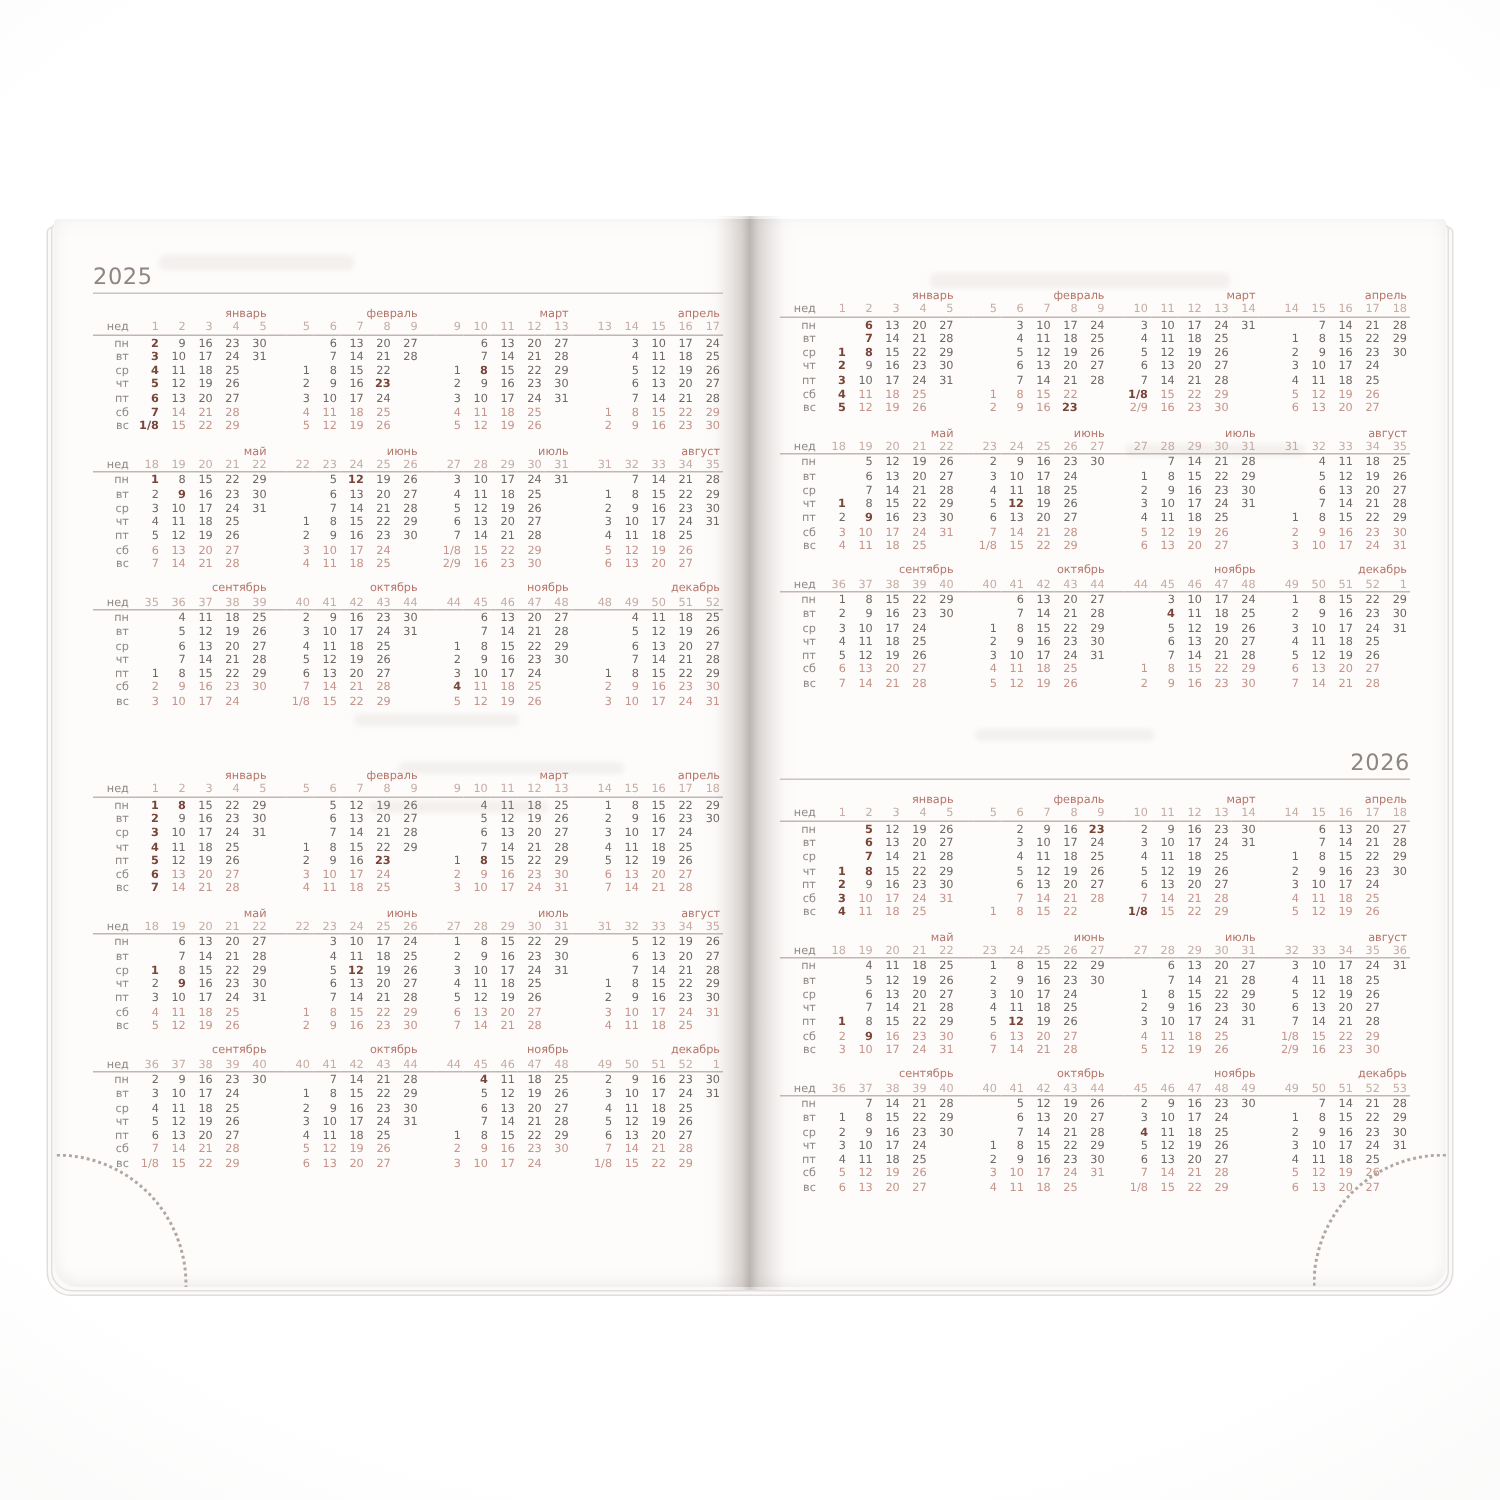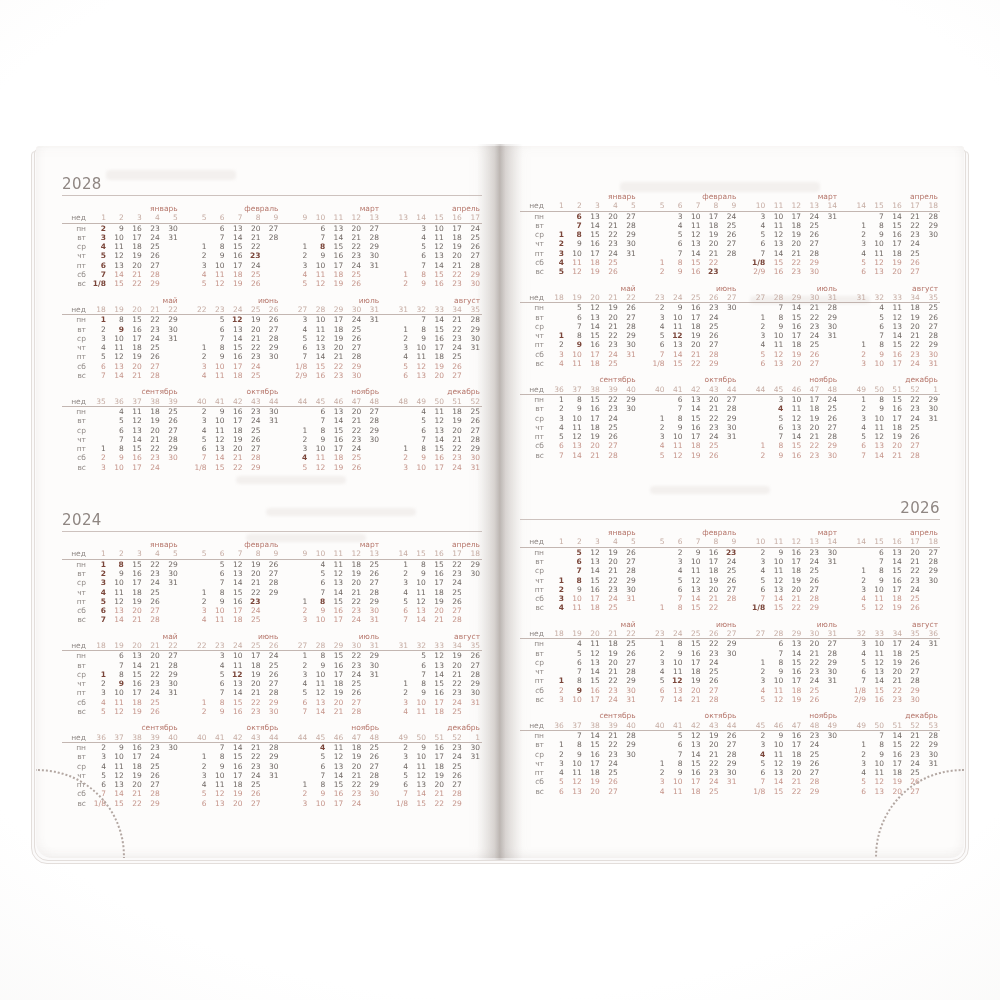--- a/index.html
+++ b/index.html
@@ -60,21 +60,21 @@
 
     <div class="page page-left">
       <div class="page-inner">
         <div class="ghost" style="left:70px;top:24px;width:130px;height:10px;"></div>
         <div class="ghost" style="left:200px;top:330px;width:110px;height:8px;"></div>
         <div class="ghost" style="left:230px;top:362px;width:150px;height:8px;"></div>
         <div class="ghost" style="left:210px;top:388px;width:120px;height:8px;"></div>
 
         <div class="ysec">
           <div class="yhead">
-            <span class="ylabel" style="color: rgb(143, 134, 130);">2028</span>
+            <span class="ylabel" style="color: rgb(143, 134, 130);">2025</span>
           </div>
           <div class="bands">
               <table class="band">
                 <colgroup>
                   <col style="width:26px">
                   <col style="width:2px">
                   <col style="width:18px">
                   <col style="width:18px">
                   <col style="width:18px">
                   <col style="width:18px">
@@ -841,23 +841,20 @@
                     <td class="d" style="color:#c5948a">17</td>
                     <td class="d" style="color:#c5948a">24</td>
                     <td class="d" style="color:#c5948a">31</td>
                   </tr>
                 </tbody>
               </table>
             </div>
         </div>
 
         <div class="ysec">
-          <div class="yhead">
-            <span class="ylabel" style="color: rgb(143, 134, 130);">2024</span>
-          </div>
           <div class="bands">
               <table class="band">
                 <colgroup>
                   <col style="width:26px">
                   <col style="width:2px">
                   <col style="width:18px">
                   <col style="width:18px">
                   <col style="width:18px">
                   <col style="width:18px">
                   <col style="width:18px">

